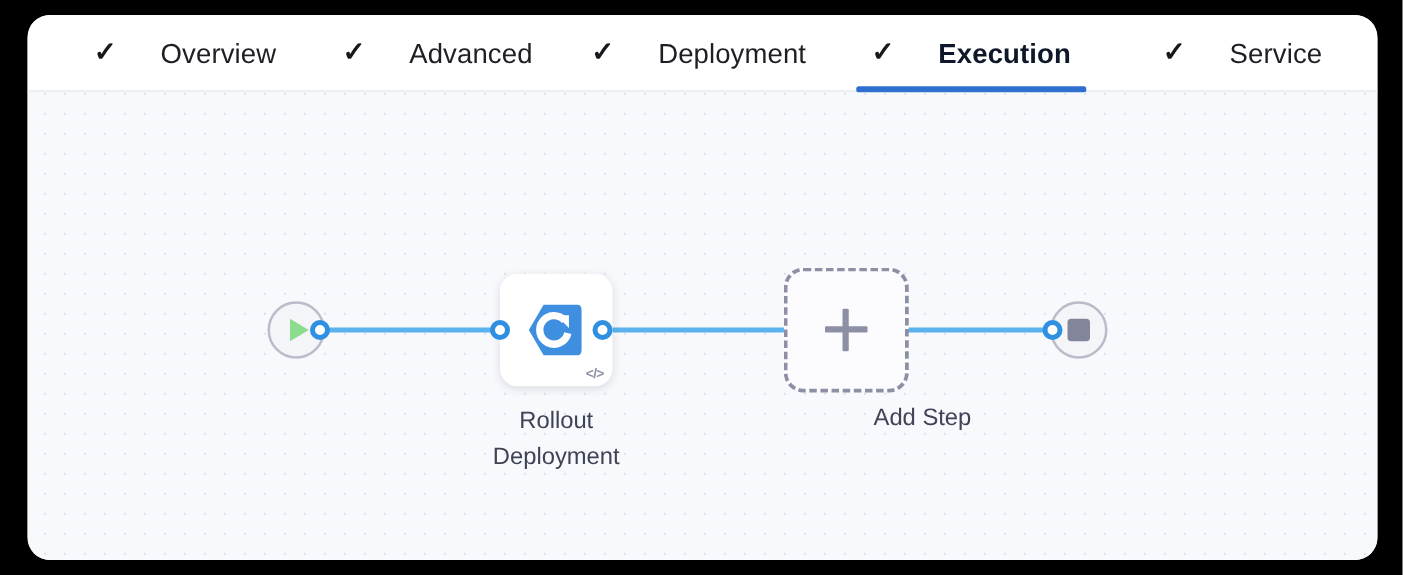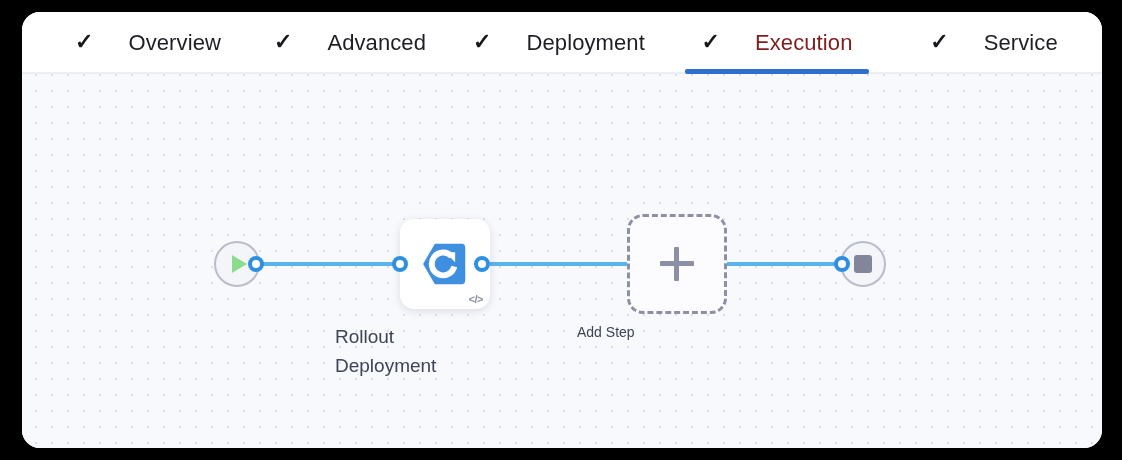--- a/index.html
+++ b/index.html
@@ -67,22 +67,22 @@
     transform: translateY(-1px);
   }
   .tab .tab-label {
     font-size: 22px;
     color: #1d1f25;
     letter-spacing: 0.1px;
     white-space: nowrap;
     margin-left: 24px;
   }
   .tab.active .tab-label {
-    font-weight: normal;
-    color: #7f1d1d;
+    font-weight: bold;
+    color: #0f172a;
   }
   .tab .underline {
     position: absolute;
     left: 8px;
     right: 8px;
     bottom: 0;
     height: 5px;
     background: #2f6fd0;
     border-radius: 2px;
     display: none;
@@ -187,20 +187,21 @@
     right: 7px;
     bottom: 4px;
     font-size: 11px;
     color: #8b8fa3;
     font-family: "Liberation Sans", sans-serif;
     font-weight: bold;
     letter-spacing: -0.5px;
   }
   .step-label {
     position: absolute;
+    text-align: center;
     font-size: 19px;
     color: #3e4356;
     line-height: 29px;
     width: 220px;
     white-space: pre-line;
   }
 
   
   .add-step {
     position: absolute;
@@ -229,22 +230,22 @@
   .plus::before {
     left: 0; top: 14px;
     width: 34px; height: 5px;
   }
   .plus::after {
     top: 0; left: 14px;
     height: 34px; width: 5px;
   }
   .add-step-label {
     position: absolute;
-    text-align: left;
-    font-size: 14px;
+    text-align: right;
+    font-size: 19px;
     color: #3e4356;
     width: 200px;
     white-space: nowrap;
   }
 </style>
 </head>
 <body>
 
 <div class="frame">
   <div class="panel">

